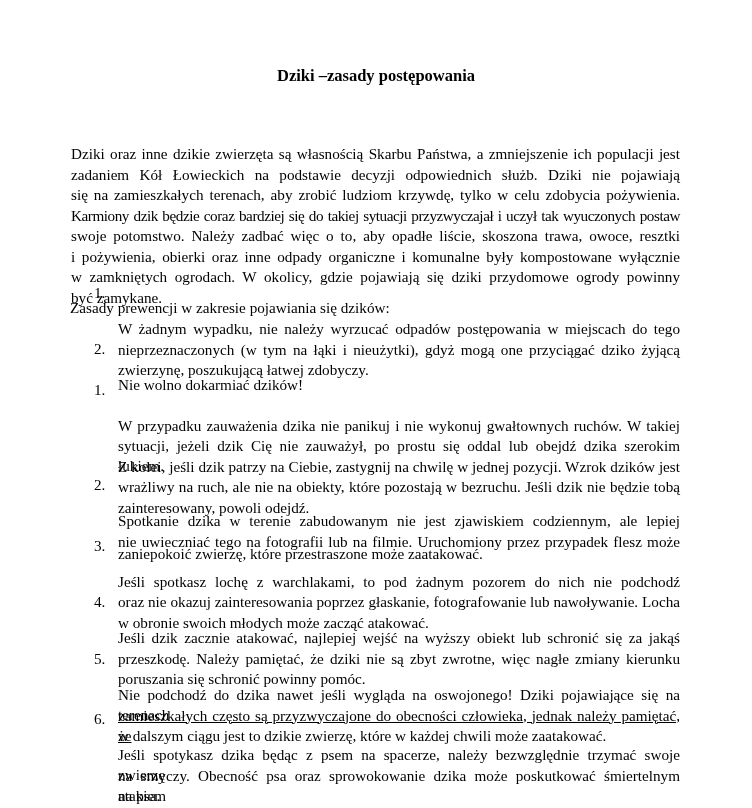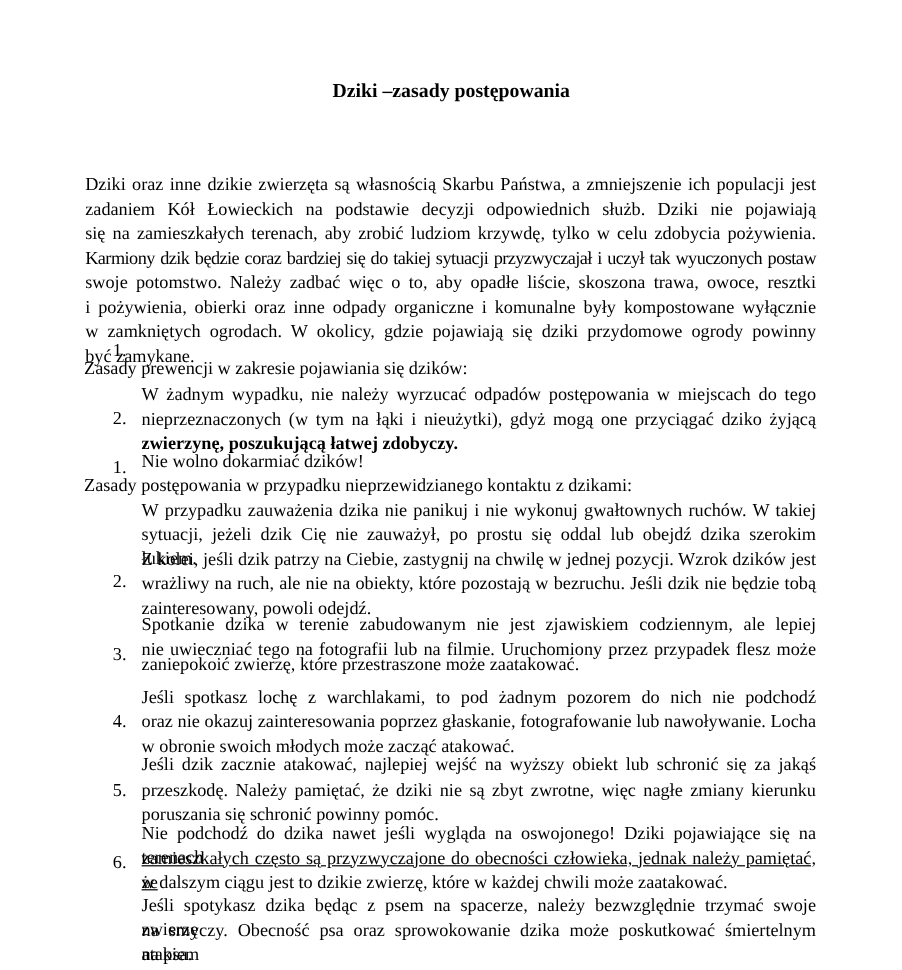--- a/index.html
+++ b/index.html
@@ -31,29 +31,28 @@
     <div class="line para" style="top:251.5px;">być zamykane.</div>
   </div>
 
   <div class="line head" style="top:262px;">Zasady prewencji w zakresie pojawiania się dzików:</div>
 
   <div>
     <div>
       <span class="num" style="top:283px;">1.</span>
       <div class="line item just" style="top:283px;">W żadnym wypadku, nie należy wyrzucać odpadów postępowania w miejscach do tego</div>
       <div class="line item just" style="top:303.5px;">nieprzeznaczonych (w tym na łąki i nieużytki), gdyż mogą one przyciągać dziko żyjącą</div>
-      <div class="line item" style="top:324px;font-weight:bold;">zwierzynę, poszukującą łatwej zdobyczy.</div>
+      <div class="line item" style="top:324px;">zwierzynę, poszukującą łatwej zdobyczy.</div>
     </div>
     <div>
       <span class="num" style="top:339px;">2.</span>
       <div class="line item" style="top:339px;">Nie wolno dokarmiać dzików!</div>
     </div>
   </div>
 
-  <div class="line head" style="top:359px;">Zasady postępowania w przypadku nieprzewidzianego kontaktu z dzikami:</div>
 
   <div>
     <div>
       <span class="num" style="top:379.5px;">1.</span>
       <div class="line item just" style="top:379.5px;">W przypadku zauważenia dzika nie panikuj i nie wykonuj gwałtownych ruchów. W takiej</div>
       <div class="line item just" style="top:400px;">sytuacji, jeżeli dzik Cię nie zauważył, po prostu się oddal lub obejdź dzika szerokim łukiem.</div>
       <div class="line item just" style="top:420.5px;">Z kolei, jeśli dzik patrzy na Ciebie, zastygnij na chwilę w jednej pozycji. Wzrok dzików jest</div>
       <div class="line item just" style="top:441px;">wrażliwy na ruch, ale nie na obiekty, które pozostają w bezruchu. Jeśli dzik nie będzie tobą</div>
       <div class="line item" style="top:461.5px;">zainteresowany, powoli odejdź.</div>
     </div>

